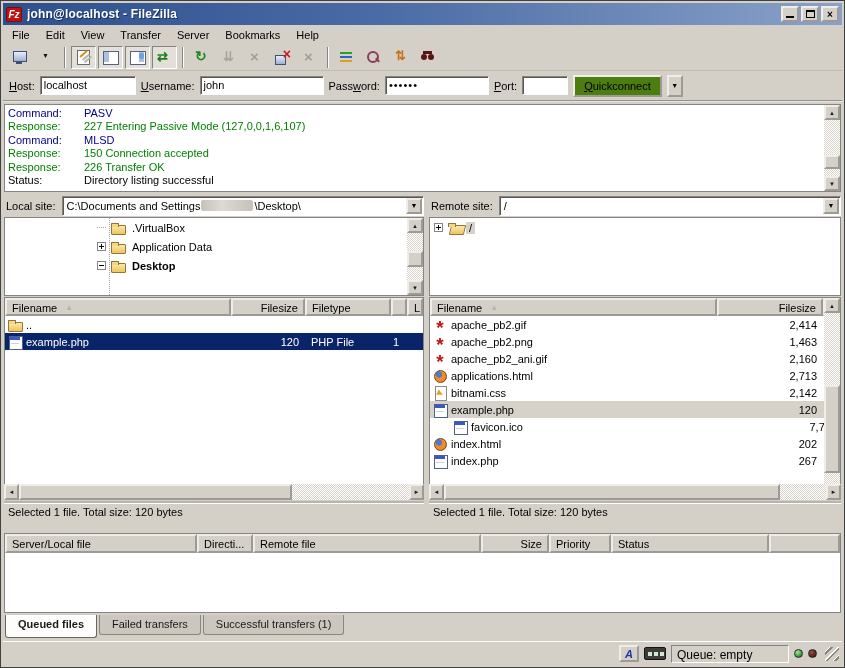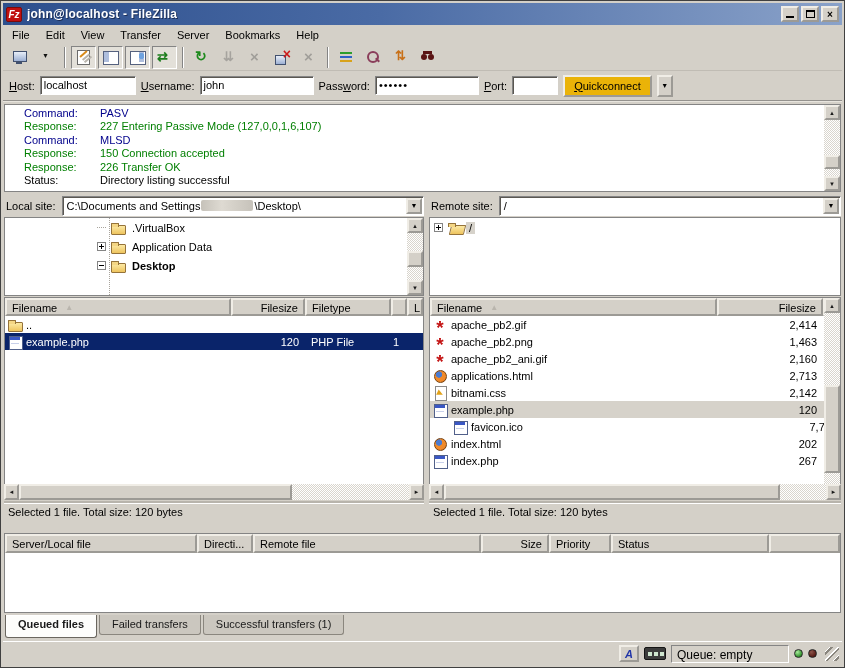--- a/index.html
+++ b/index.html
@@ -72,29 +72,29 @@
   
   .quickbar{position:absolute;left:0;top:68px;right:0;height:31px;display:flex;
             align-items:center;gap:5px;padding-left:6px;
             border-bottom:2px groove #e8e5de}
   .qlabel{display:inline-block;white-space:nowrap}
   .u-first::first-letter{text-decoration:underline}
   .u-key{text-decoration:underline}
   .tfield{height:19px;background:#fff;border-top:1px solid #848484;border-left:1px solid #848484;
           border-bottom:1px solid #fff;border-right:1px solid #fff;
           box-shadow:inset 1px 1px 0 #5a5751;padding:2px 3px 0 3px;white-space:nowrap;overflow:hidden}
-  .w-host{width:96px}.w-user{width:114px}.w-pass{width:104px;letter-spacing:1px}.w-port{width:46px}
-  .qc-btn{height:22px;padding:3px 9px 0 9px;background:#eab308;border:2px outset #f0ede6;white-space:nowrap}
+  .w-host{width:96px}.w-user{width:124px}.w-pass{width:104px;letter-spacing:1px}.w-port{width:46px}
+  .qc-btn{height:22px;padding:3px 9px 0 9px;background:#4d7c0f;border:2px outset #f0ede6;white-space:nowrap}
   .qc-drop{width:16px;height:22px;background:#d4d0c8;border:2px outset #f0ede6;
            display:flex;align-items:center;justify-content:center;font-size:7px}
 
   
   .log{position:absolute;left:1px;top:101px;right:1px;height:88px;background:#fff;
        border:1px solid #848484;overflow:hidden}
-  .log-line{line-height:13.4px;padding-left:19px;white-space:nowrap}
+  .log-line{line-height:13.4px;padding-left:3px;white-space:nowrap}
   .log-label{display:inline-block;width:76px}
 
   
   .vsb{position:absolute;width:16px;display:flex;flex-direction:column}
   .hsb{position:absolute;height:16px;display:flex;flex-direction:row}
   .sb-btn{flex:0 0 15px;background:#d4d0c8;border:2px outset #f0ede6;font-size:6px;
           display:flex;align-items:center;justify-content:center;color:#1a1a1a}
   .hsb .sb-btn{width:15px}
   .sb-track{flex:1;position:relative;background-color:#d9d5cd;
      background-image:linear-gradient(45deg,#fff 25%,transparent 25%,transparent 75%,#fff 75%),

